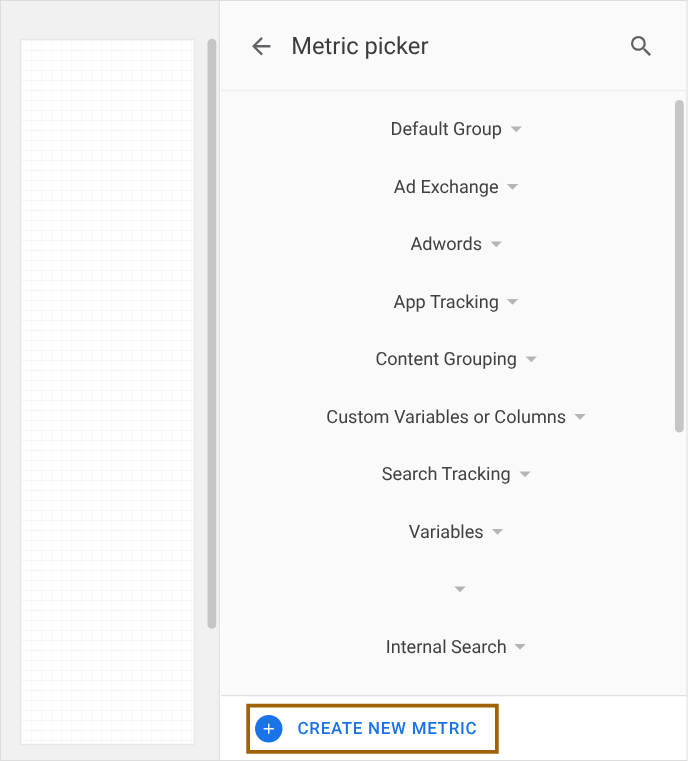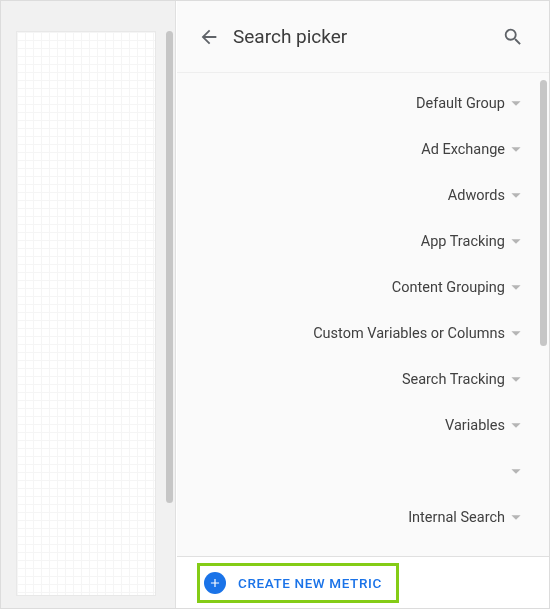--- a/index.html
+++ b/index.html
@@ -125,21 +125,21 @@
     top: 7px;
     right: 12px;
     bottom: 0;
     overflow: hidden;
     padding-left: 32px;
   }
   .group-row {
     height: 46px;
     display: flex;
     align-items: center;
-    justify-content: flex-end;
+    justify-content: center;
     cursor: pointer;
     padding-right: 10px;
   }
   .group-label {
     font-size: 14.5px;
     color: #414141;
   }
   .chevron {
     width: 22px;
     height: 22px;
@@ -153,21 +153,21 @@
     display: flex;
     align-items: center;
     padding: 6px 0 6px 20px;
   }
   .create-btn {
     display: inline-flex;
     align-items: center;
     gap: 12px;
     cursor: pointer;
     padding: 6px 14px 6px 4px;
-    border: 3px solid #84cc16;
+    border: 3px solid #a16207;
   }
   .plus-badge {
     width: 22px;
     height: 22px;
     border-radius: 50%;
     background: #1a73e8;
     display: flex;
     align-items: center;
     justify-content: center;
   }
@@ -189,21 +189,21 @@
   </div>
 </div>
 
 <div class="panel">
   <div class="panel-header">
     <div class="back-btn">
       <svg viewBox="0 0 24 24">
           <path d="M20 11H7.83l5.59-5.59L12 4l-8 8 8 8 1.41-1.41L7.83 13H20z"></path>
         </svg>
     </div>
-    <div class="panel-title">Search picker</div>
+    <div class="panel-title">Metric picker</div>
     <div class="search-btn">
       <svg viewBox="0 0 24 24">
           <path d="M15.5 14h-.79l-.28-.27A6.471 6.471 0 0016 9.5 6.5 6.5 0 109.5 16c1.61 0 3.09-.59 4.23-1.57l.27.28v.79l5 4.99L20.49 19l-4.99-5zm-6 0C7.01 14 5 11.99 5 9.5S7.01 5 9.5 5 14 7.01 14 9.5 11.99 14 9.5 14z"></path>
         </svg>
     </div>
   </div>
 
   <div class="panel-body">
     <div class="groups">
       <div class="group-row">

